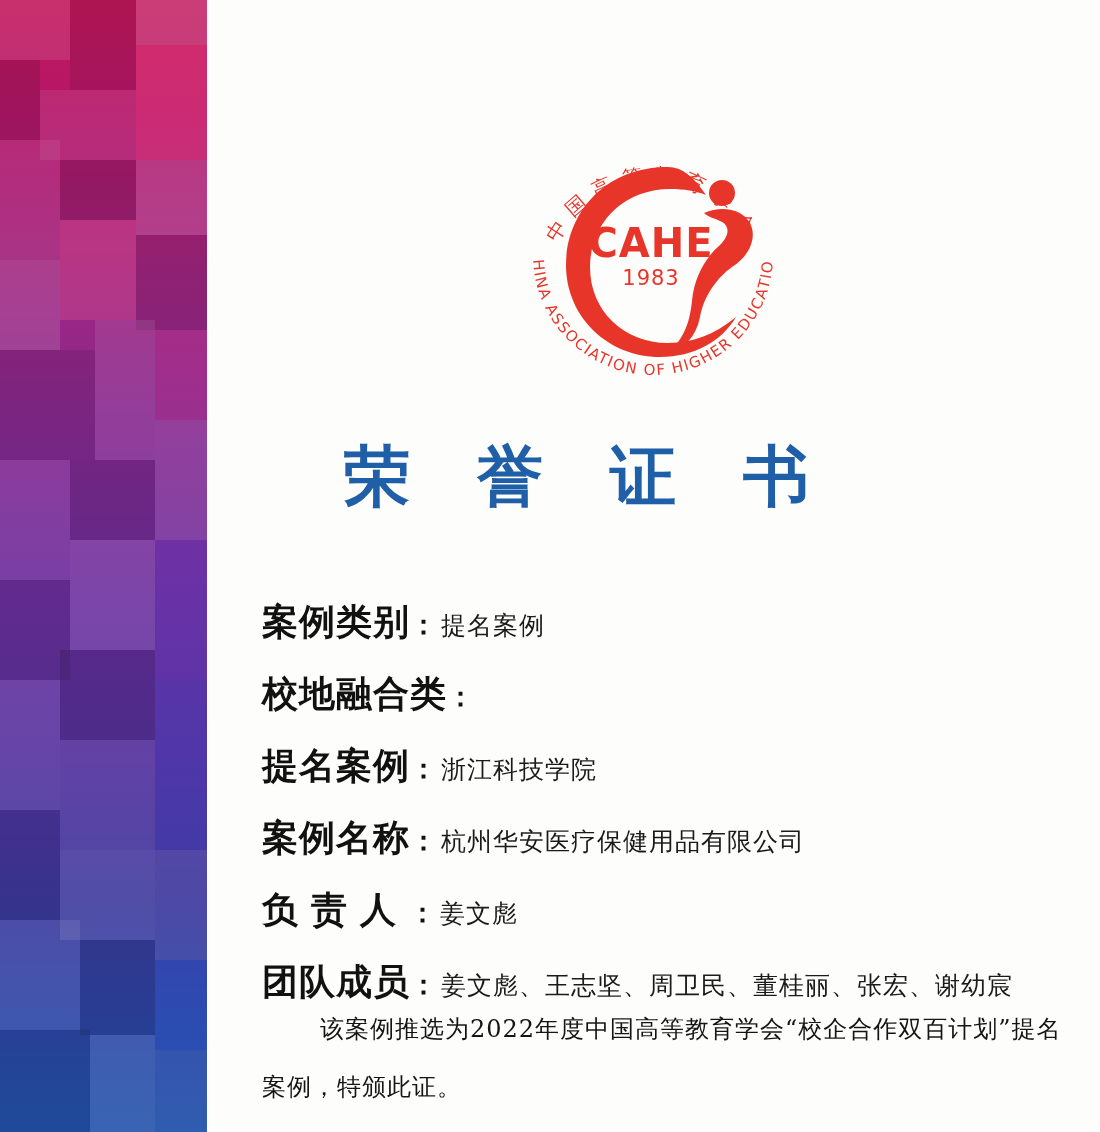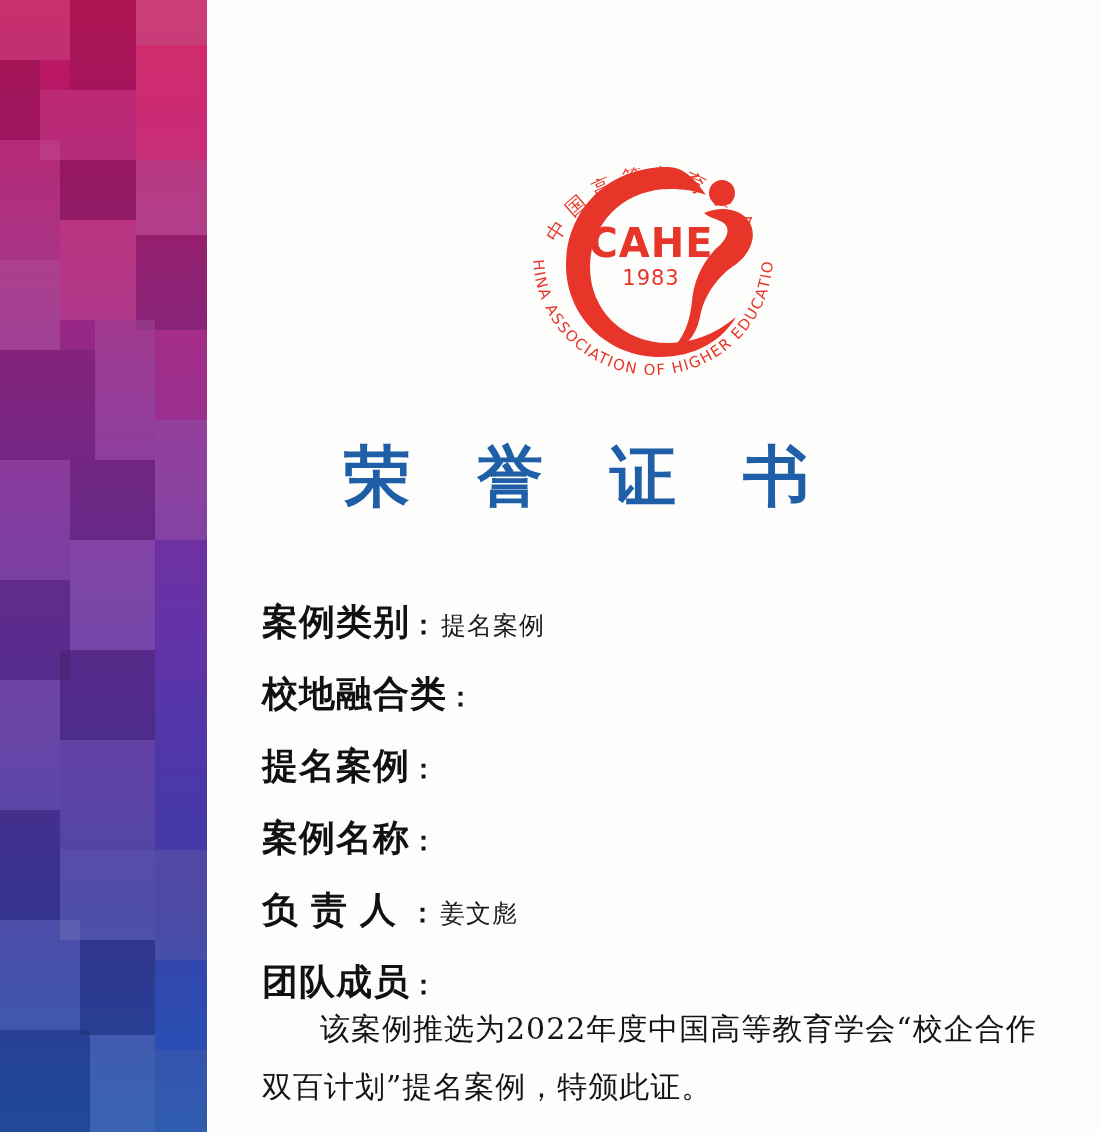--- a/index.html
+++ b/index.html
@@ -110,21 +110,21 @@
     letter-spacing: 1px;
   }
 
   
   .body-text {
     position: absolute;
     left: 262px;
     top: 1000px;
     width: 800px;
     font-family: "DejaVu Serif", "Liberation Serif", serif;
-    font-size: 30px;
+    font-size: 24px;
     line-height: 58px;
     color: #141414;
     letter-spacing: 1px;
   }
   .body-text .indent { display: inline-block; width: 58px; }
 </style>
 </head>
 <body>
 
 <div class="certificate">
@@ -209,35 +209,38 @@
     </div>
 
     <div class="field-row">
       <span class="field-label">校地融合类</span>
       <span class="field-colon">：</span>
     </div>
 
     <div class="field-row">
       <span class="field-label">提名案例</span>
       <span class="field-colon">：</span>
+      <span class="field-value">浙江科技学院</span>
     </div>
 
     <div class="field-row">
       <span class="field-label">案例名称</span>
       <span class="field-colon">：</span>
+      <span class="field-value">杭州华安医疗保健用品有限公司</span>
     </div>
 
     <div class="field-row">
       <span class="field-label spaced">负责人</span>
       <span class="field-colon">：</span>
       <span class="field-value">姜文彪</span>
     </div>
 
     <div class="field-row">
       <span class="field-label">团队成员</span>
       <span class="field-colon">：</span>
+      <span class="field-value">姜文彪、王志坚、周卫民、董桂丽、张宏、谢幼宸</span>
     </div>
 
   </div>
 
   <div class="body-text"><span class="indent"></span><span>该案例推选为2022年度中国高等教育学会“校企合作双百计划”提名案例，特颁此证。</span></div>
 
 </div>
 
 </body></html>

